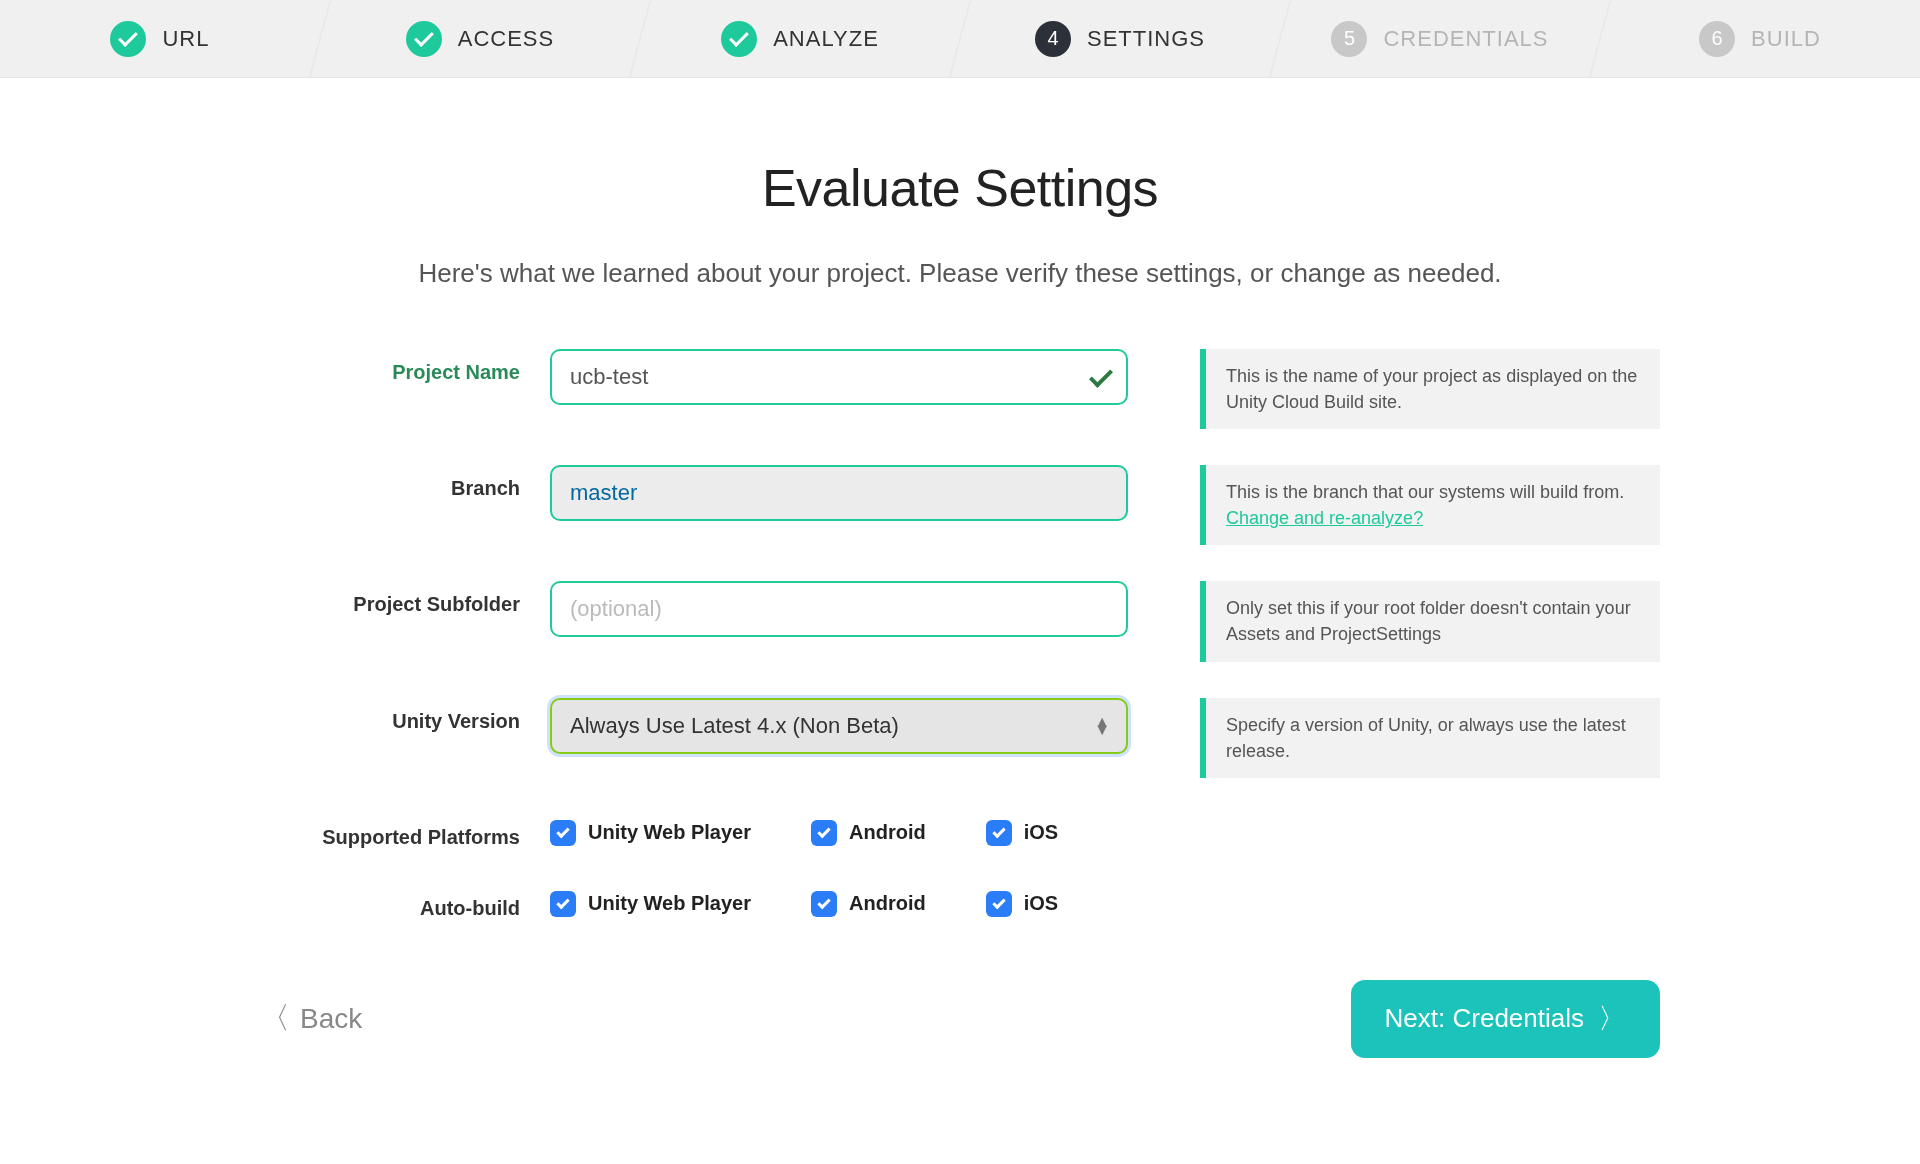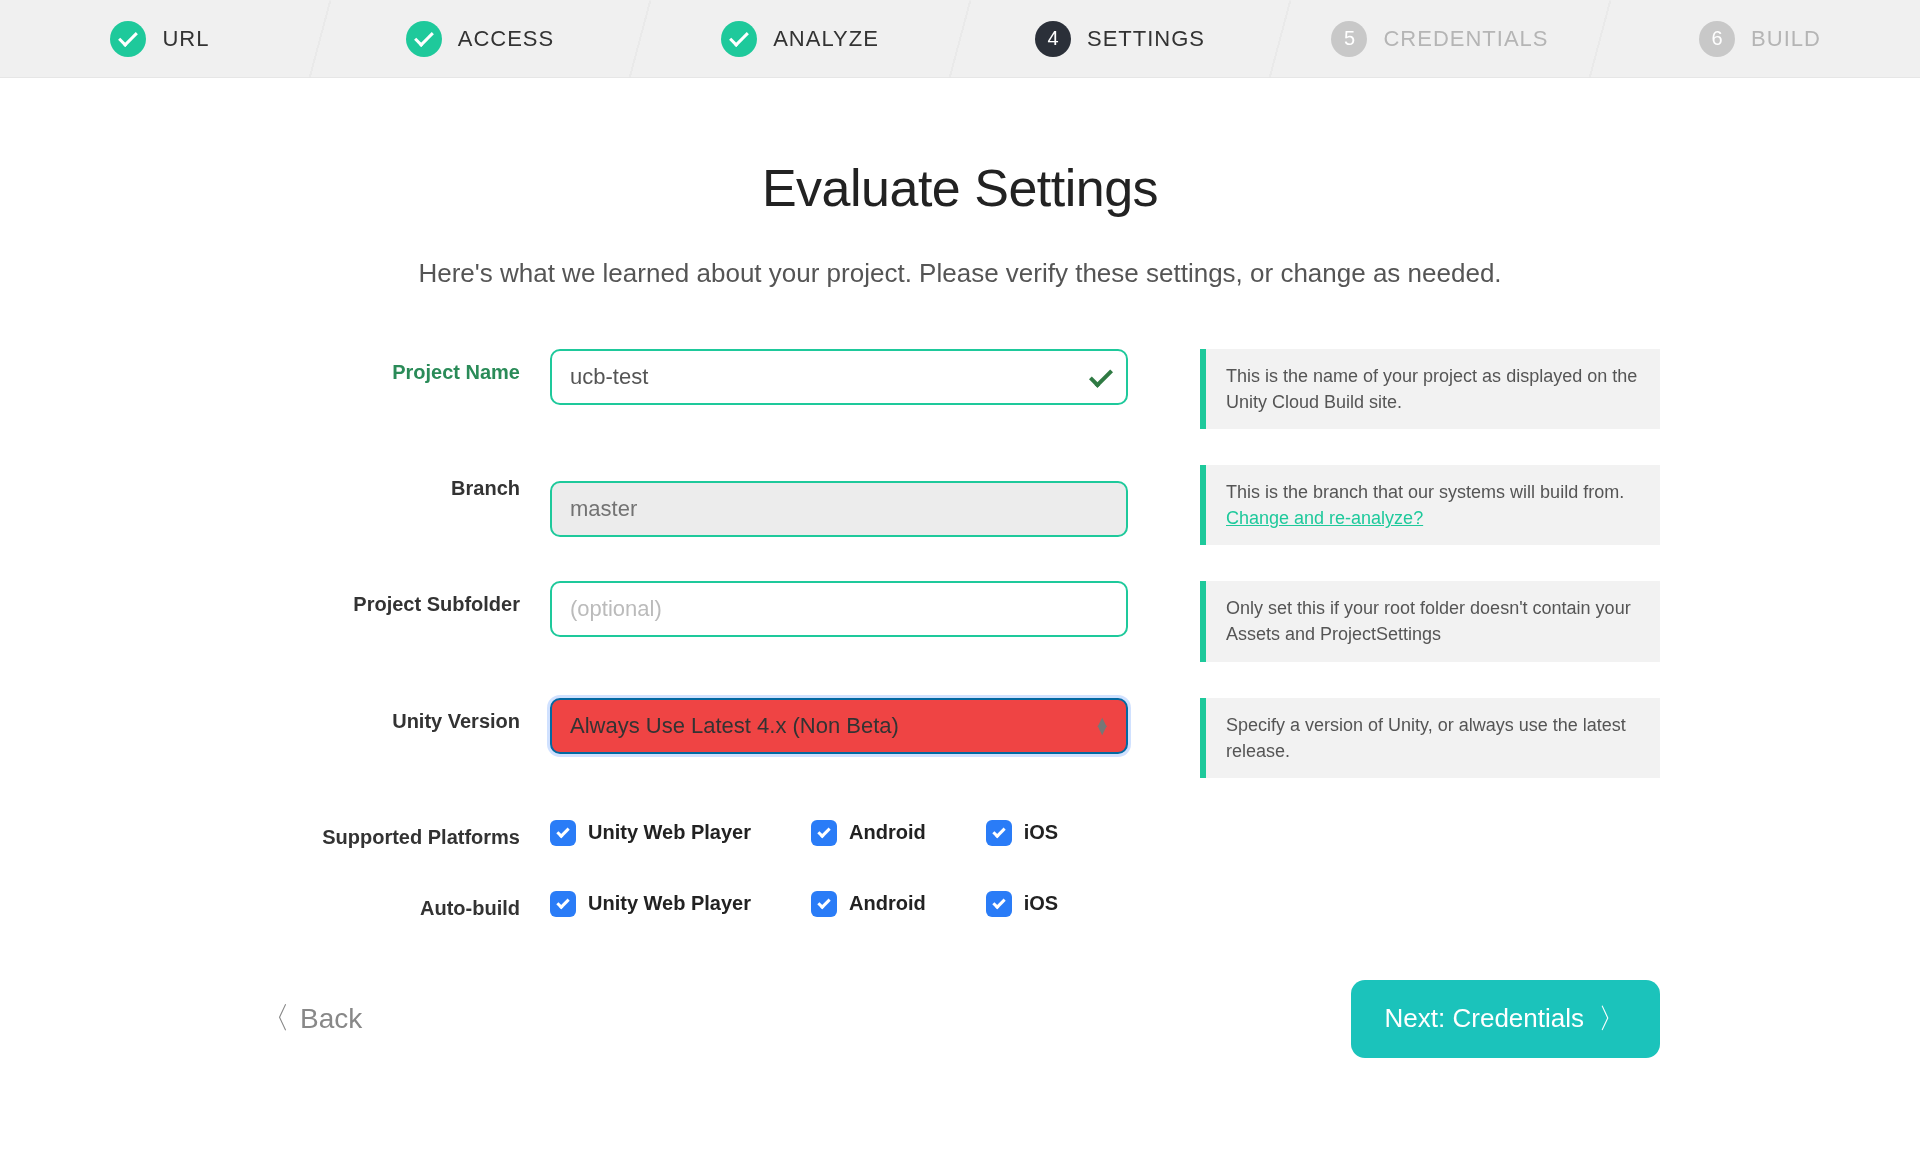--- a/index.html
+++ b/index.html
@@ -118,39 +118,38 @@
     border-radius: 10px;
     padding: 0 18px;
     font-size: 22px;
     color: #555;
     background: #fff;
     outline: none;
   }
   input.text-field::placeholder { color: #bbb; }
   input.text-field.readonly {
     background: #ececec;
-    color: #737373;
-    margin-top: 16px;
+    color: #0369a1;
   }
   .valid-tick {
     position: absolute;
     right: 16px;
     top: 50%;
     transform: translateY(-60%) rotate(-45deg);
     width: 22px; height: 12px;
     border-left: 4px solid #2f7a43;
     border-bottom: 4px solid #2f7a43;
   }
   .select-wrap {
     position: relative;
   }
   .select-field {
     appearance: none;
-    background: #ef4444;
-    border: 2px solid #0369a1;
+    background: #e5e5e5;
+    border: 2px solid #84cc16;
     box-shadow: 0 0 0 3px rgba(120,170,255,0.35);
     color: #333;
   }
   .select-caret {
     position: absolute;
     right: 18px; top: 50%;
     transform: translateY(-50%);
     font-size: 16px;
     color: #777;
     pointer-events: none;

